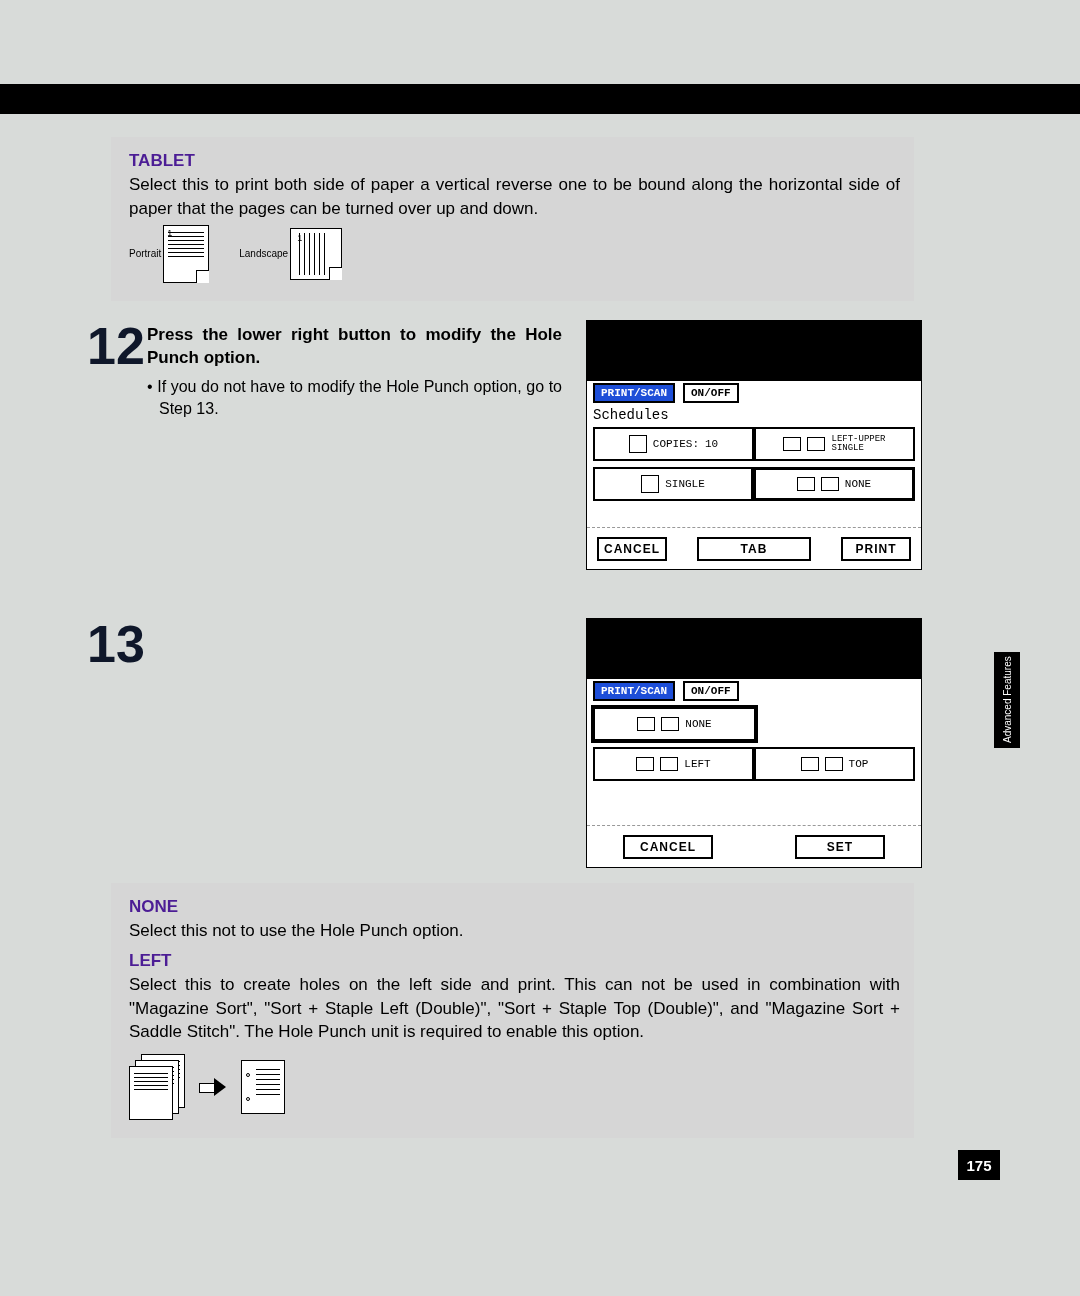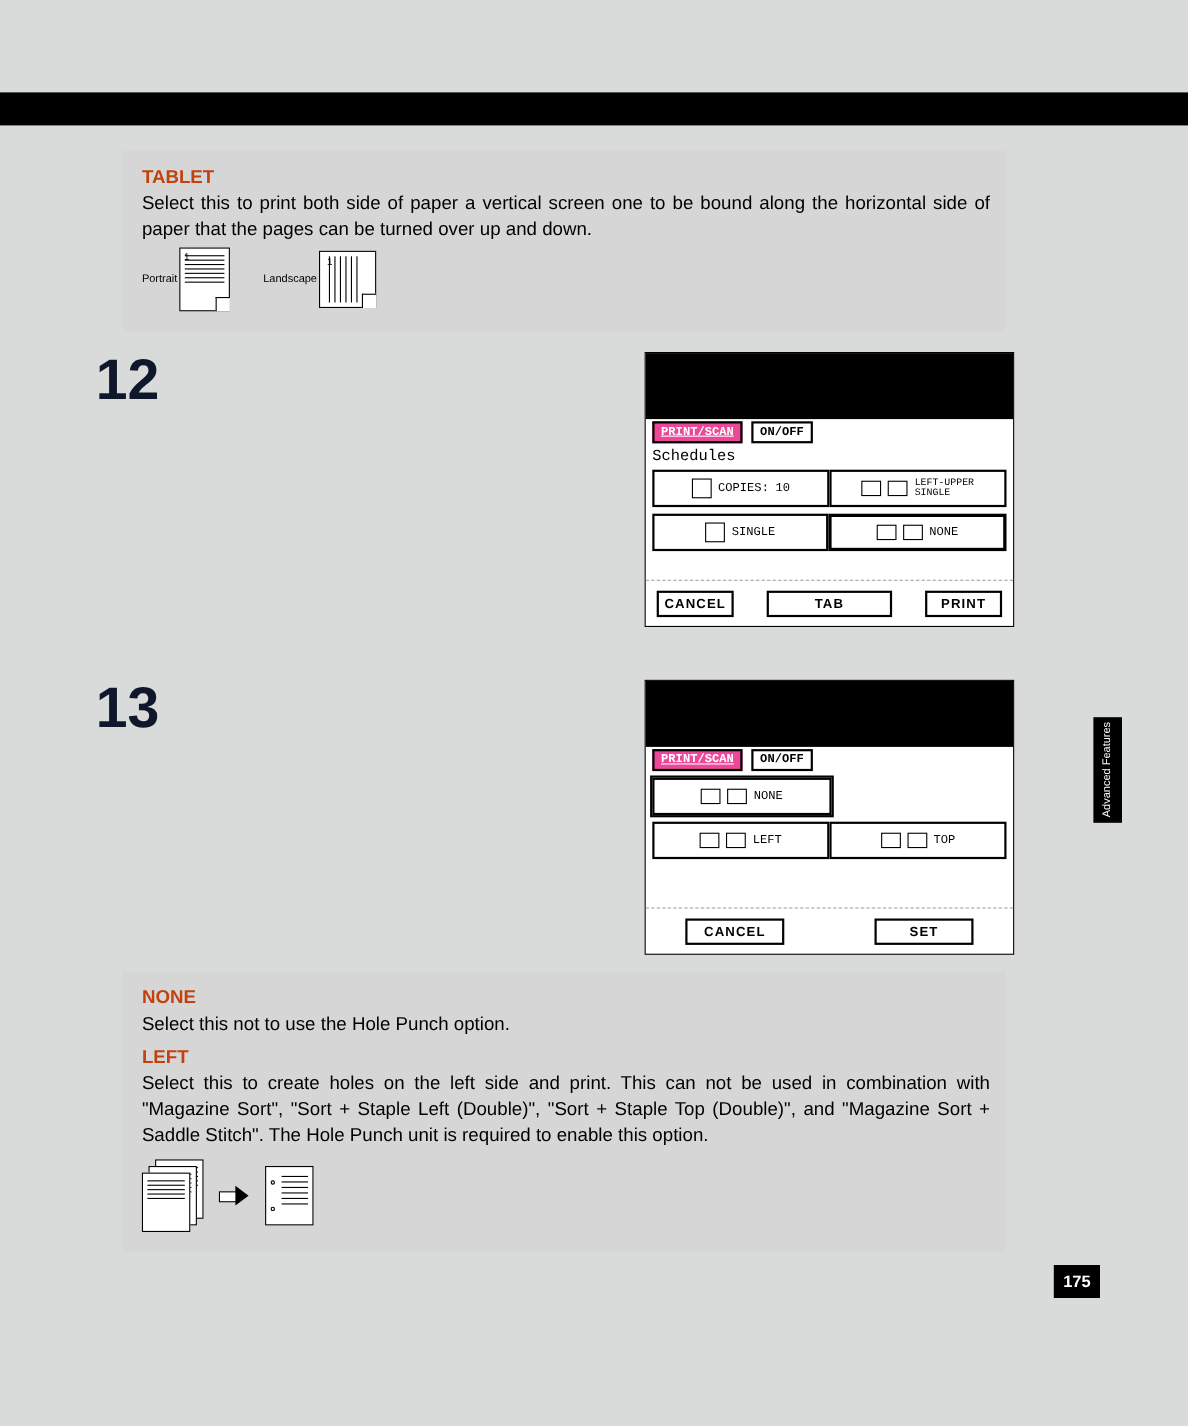--- a/index.html
+++ b/index.html
@@ -17,21 +17,21 @@
     width: 1080px; height: 30px;
     background: #000;
   }
   .content-box {
     position: absolute;
     left: 111px; top: 137px;
     width: 803px;
     background: #d6d6d6;
     padding: 14px 14px 18px 18px;
   }
-  .sub-h { font-weight: bold; font-size: 17px; color: #c2410c; }
+  .sub-h { font-weight: bold; font-size: 17px; color: #4c1d95; }
   .body-p {
     font-size: 17px;
     color: #000;
     line-height: 1.4;
     text-align: justify;
     margin-top: 2px;
   }
   .small-label { font-size: 10px; color: #000; }
   .orient-row { display: flex; gap: 30px; margin-top: 4px; }
   .orient-col { display: flex; flex-direction: row; align-items: center; gap: 2px; }
@@ -113,21 +113,21 @@
     height: 60px; background: #000;
   }
   .lcd-tabs {
     height: 24px; display: flex; gap: 8px; align-items: center; padding: 2px 6px;
   }
   .lcd-tab {
     border: 2px solid #000; height: 20px; padding: 0 6px;
     font-family: 'Courier New', monospace; font-size: 11px; font-weight: bold;
     display: flex; align-items: center;
   }
-  .lcd-tab.inv { background: #ec4899; color: #fff; text-decoration: underline; }
+  .lcd-tab.inv { background: #1d4ed8; color: #fff; }
   .lcd-title {
     font-family: 'Courier New', monospace; font-size: 14px;
     padding: 2px 6px 0 6px;
   }
   .lcd-title .arrow::before { content: "▶"; font-size: 9px; margin-right: 1px; }
   .lcd-grid {
     padding: 4px 6px;
     display: flex; flex-direction: column; gap: 6px;
   }
   .lcd-row { display: flex; }
@@ -216,21 +216,21 @@
     display: flex; align-items: center; justify-content: center;
   }
 </style>
 </head>
 <body>
 
 <div class="black-bar"></div>
 
 <div class="content-box">
   <div class="sub-h">TABLET</div>
-  <div class="body-p">Select this to print both side of paper a vertical screen one to be bound along the horizontal side of paper that the pages can be turned over up and down.</div>
+  <div class="body-p">Select this to print both side of paper a vertical reverse one to be bound along the horizontal side of paper that the pages can be turned over up and down.</div>
   <div class="orient-row">
     <div class="orient-col">
       <span class="small-label">Portrait</span>
       <div class="orient-icon">
         <span class="num">1</span>
         <div class="lines">
             <span></span>
             <span></span>
             <span></span>
             <span></span>
@@ -255,20 +255,22 @@
           </div>
         <div class="fold"></div>
       </div>
     </div>
   </div>
 </div>
 
 <div class="step-row s12">
   <div class="step-num">12</div>
   <div class="step-text">
+    <div class="step-title">Press the lower right button to modify the Hole Punch option.</div>
+    <div class="step-bullet">• If you do not have to modify the Hole Punch option, go to Step 13.</div>
   </div>
 </div>
 
 <div class="lcd s12">
   <div class="lcd-top"></div>
   <div class="lcd-tabs">
     <div class="lcd-tab inv">PRINT/SCAN</div>
     <div class="lcd-tab">ON/OFF</div>
   </div>
   <div class="lcd-title">Schedules</div>

